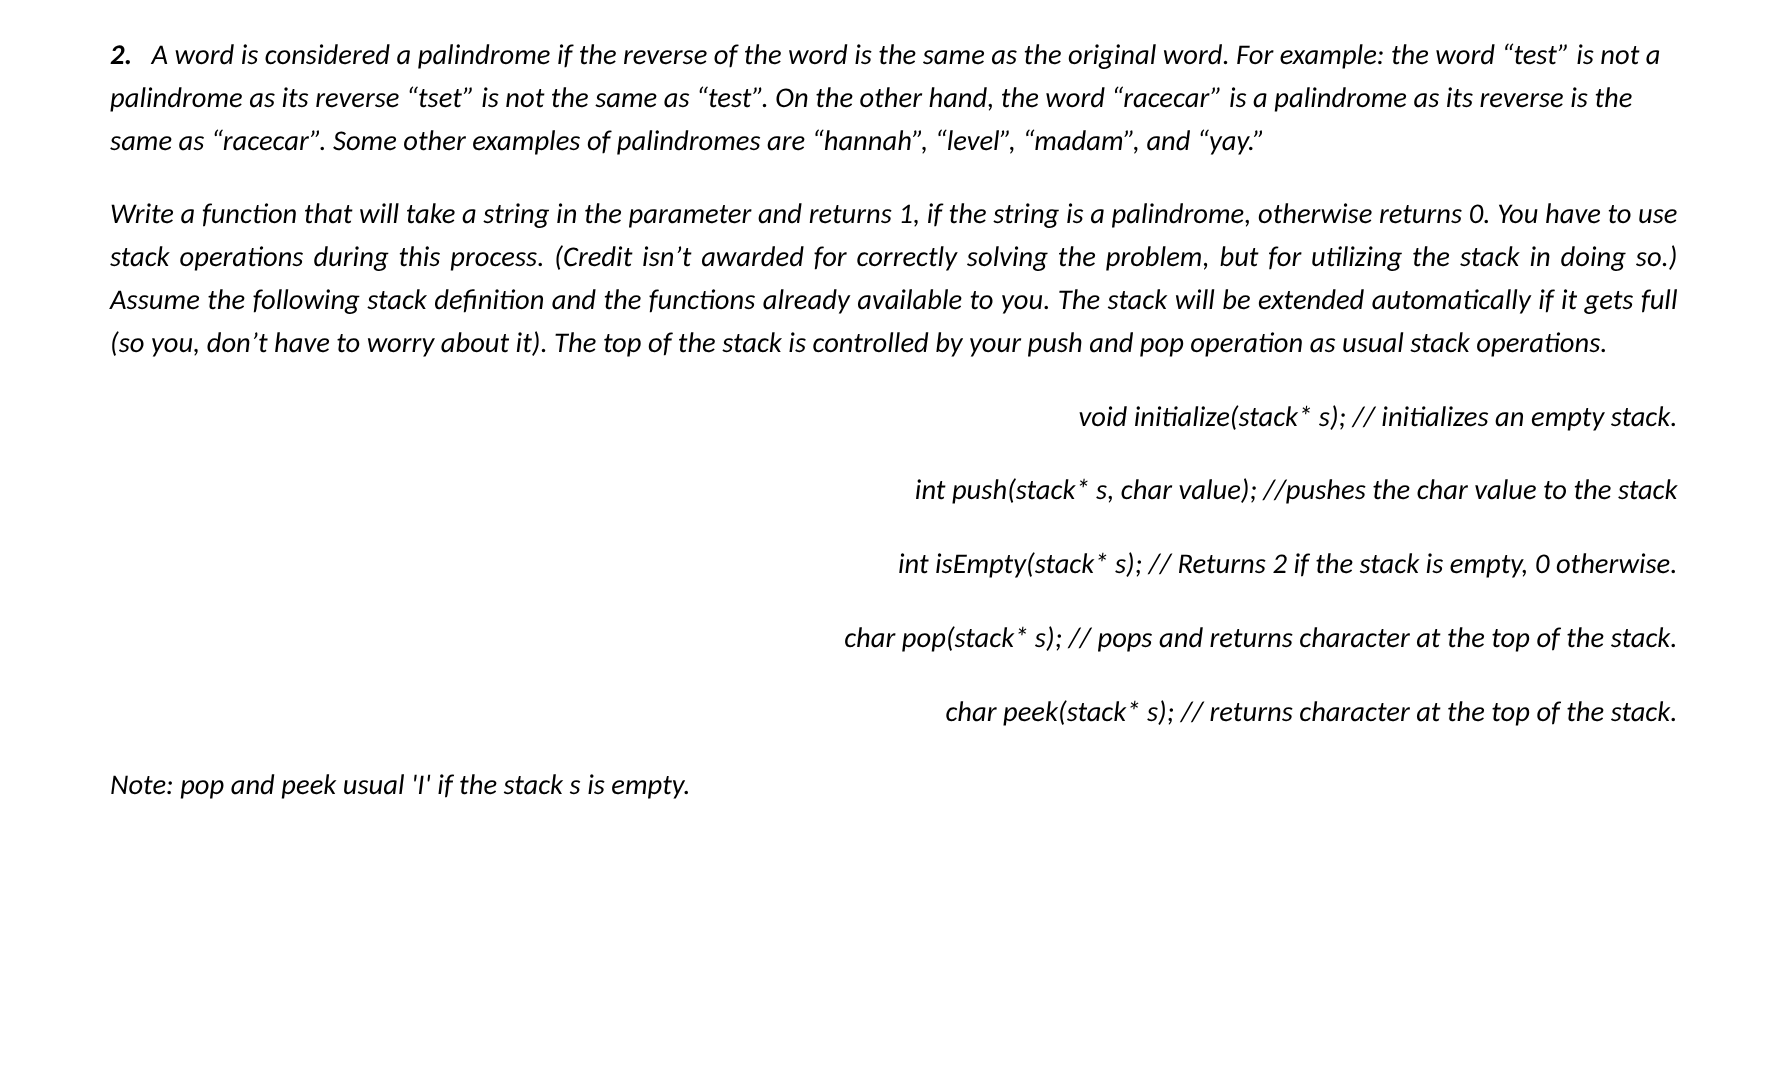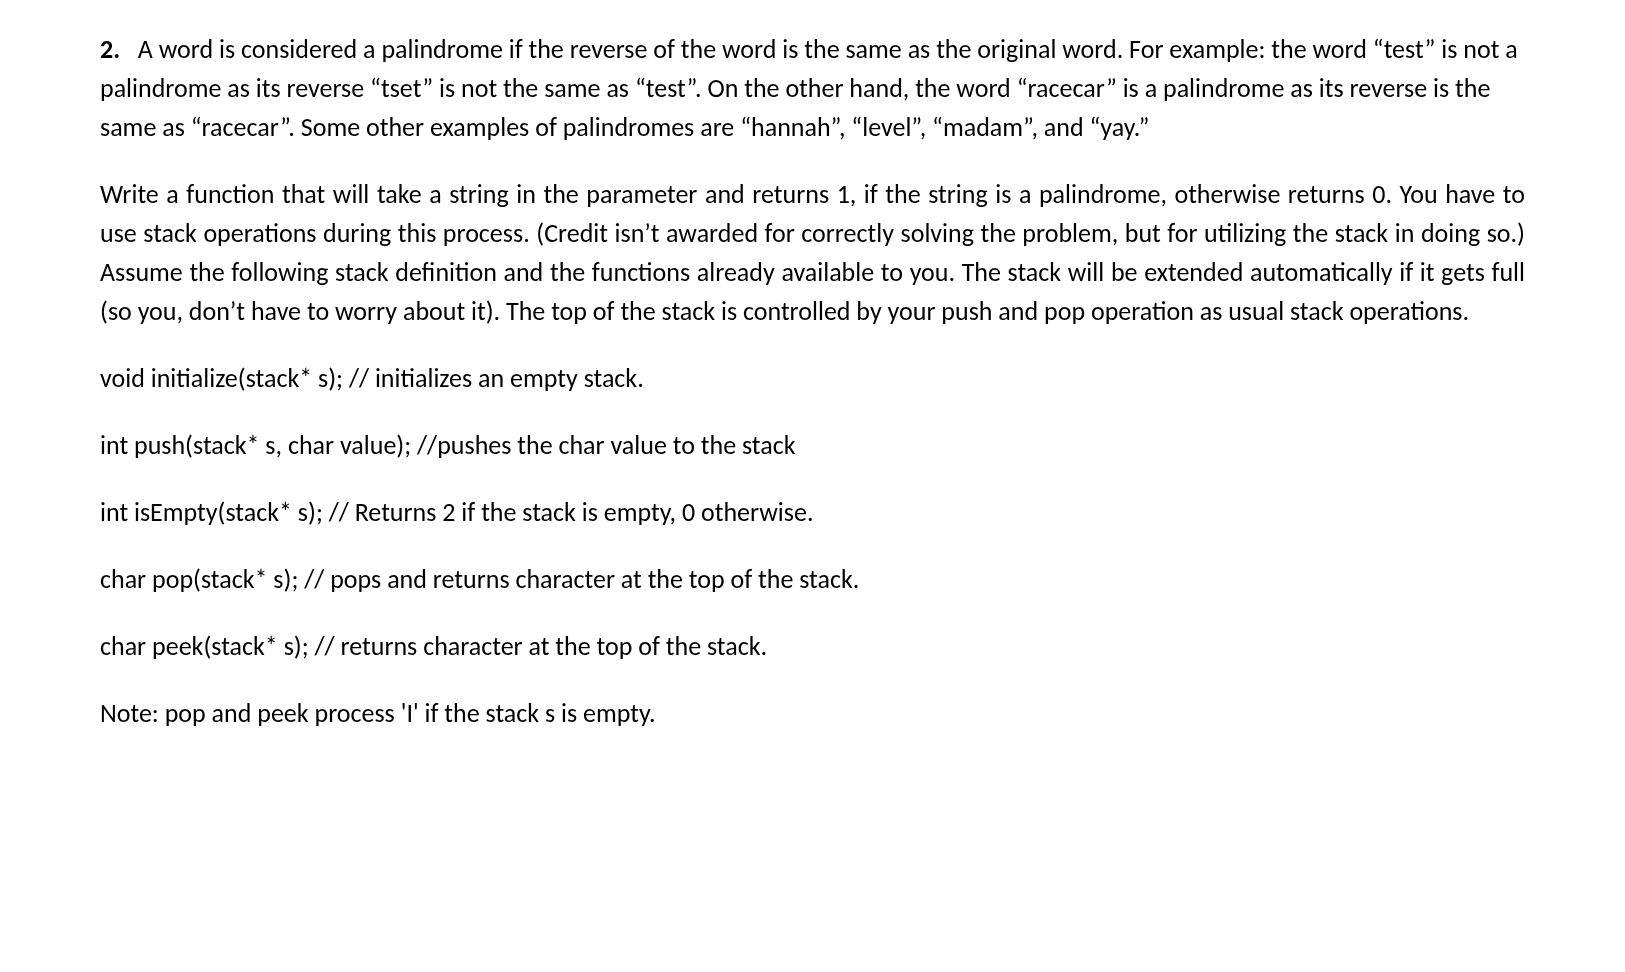--- a/index.html
+++ b/index.html
@@ -1,18 +1,19 @@
 <!DOCTYPE html>
 <html><head>
   <meta charset="utf-8">
   <style>
     * {
       margin: 0;
       padding: 0;
       box-sizing: border-box;
+      font-style: italic;
     }
     body {
       background: #ffffff;
       font-family: Calibri, "Segoe UI", Arial, sans-serif;
       width: 1625px;
       height: 972px;
       padding: 30px 100px 30px 100px;
       color: #000000;
       font-size: 26px;
       line-height: 1.5;
@@ -23,33 +24,34 @@
     }
     .paragraph {
       margin-bottom: 28px;
     }
     .paragraph-justify {
       text-align: justify;
       margin-bottom: 28px;
     }
     .code-line {
       margin-bottom: 28px;
+      text-align: right;
     }
     .first-para {
       margin-bottom: 28px;
     }
   </style>
 </head>
 <body>
 
 <div class="first-para">
   <span class="question-number">2.</span>&nbsp;&nbsp;&nbsp;<span>A word is considered a palindrome if the reverse of the word is the same as the original word. For example: the word “test” is not a palindrome as its reverse “tset” is not the same as “test”. On the other hand, the word “racecar” is a palindrome as its reverse is the same as “racecar”. Some other examples of palindromes are “hannah”, “level”, “madam”, and “yay.”</span>
 </div>
 
 <div class="paragraph-justify">Write a function that will take a string in the parameter and returns 1, if the string is a palindrome, otherwise returns 0. You have to use stack operations during this process. (Credit isn’t awarded for correctly solving the problem, but for utilizing the stack in doing so.) Assume the following stack definition and the functions already available to you. The stack will be extended automatically if it gets full (so you, don’t have to worry about it). The top of the stack is controlled by your push and pop operation as usual stack operations.</div>
 
 <div class="code-line">void initialize(stack* s); // initializes an empty stack.</div>
 <div class="code-line">int push(stack* s, char value); //pushes the char value to the stack</div>
 <div class="code-line">int isEmpty(stack* s); // Returns 2 if the stack is empty, 0 otherwise.</div>
 <div class="code-line">char pop(stack* s); // pops and returns character at the top of the stack.</div>
 <div class="code-line">char peek(stack* s); // returns character at the top of the stack.</div>
 
-<div class="paragraph">Note: pop and peek process 'I' if the stack s is empty.</div>
+<div class="paragraph">Note: pop and peek usual 'I' if the stack s is empty.</div>
 
 </body></html>

